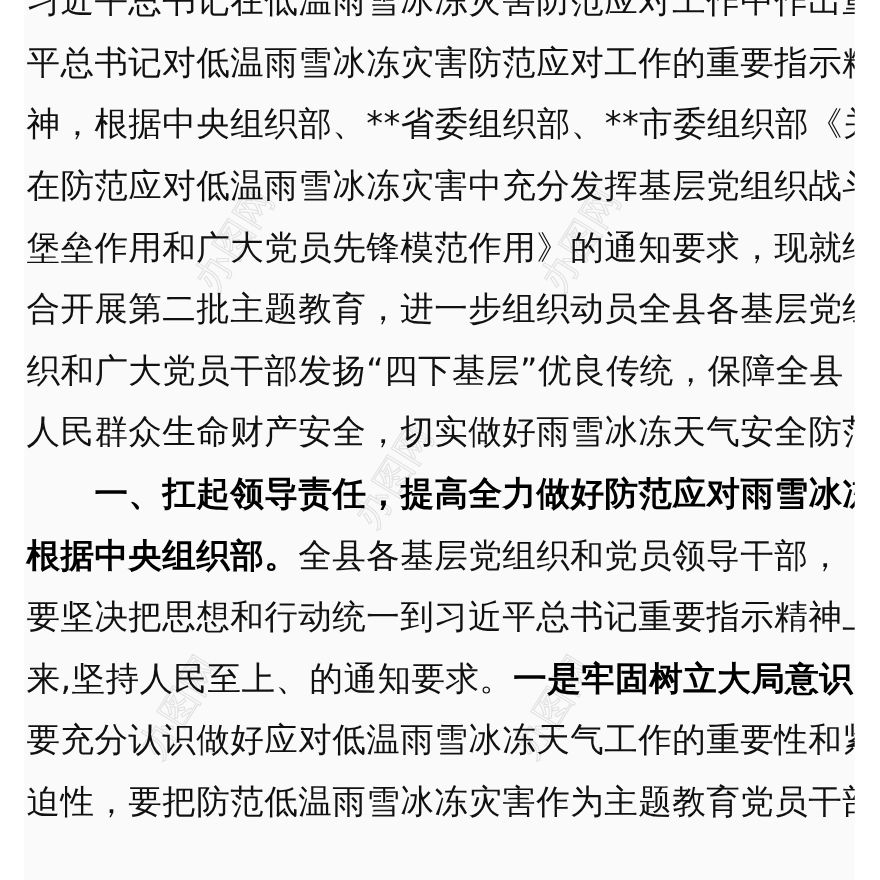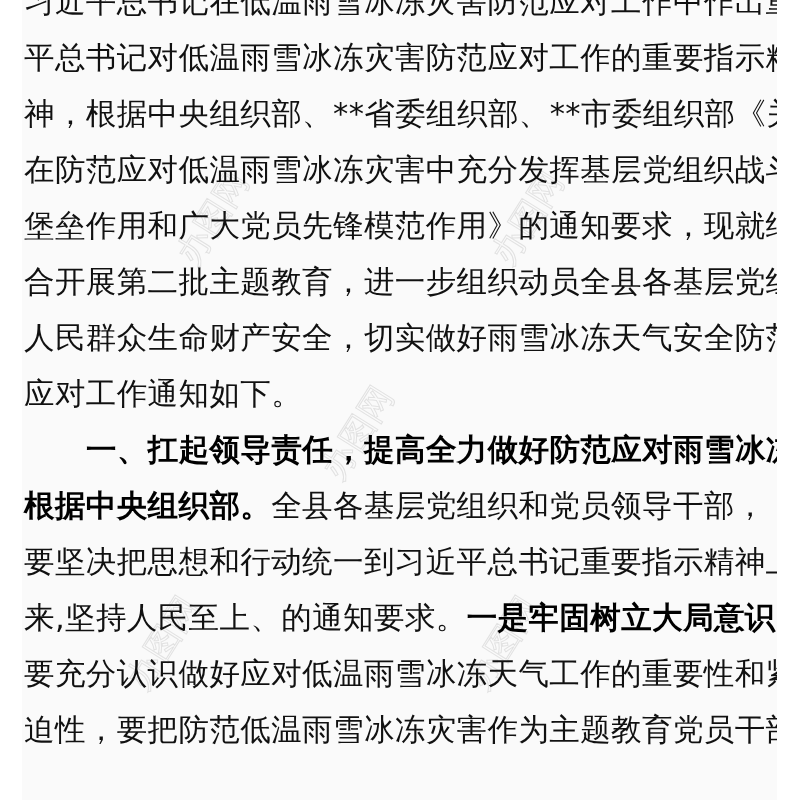--- a/index.html
+++ b/index.html
@@ -58,22 +58,22 @@
   <div class="watermark" style="left:90px; top:620px;">办图网</div>
   <div class="watermark" style="left:430px; top:620px;">办图网</div>
 
   <div class="text">
     <span class="line"><span>习近平总书记在低温雨雪冰冻灾害防范应对工作中作出重要</span></span>
     <span class="line"><span>平总书记对低温雨雪冰冻灾害防范应对工作的重要指示精</span></span>
     <span class="line"><span>神，根据中央组织部、**省委组织部、**市委组织部《关于</span></span>
     <span class="line"><span>在防范应对低温雨雪冰冻灾害中充分发挥基层党组织战斗</span></span>
     <span class="line"><span>堡垒作用和广大党员先锋模范作用》的通知要求，现就结</span></span>
     <span class="line"><span>合开展第二批主题教育，进一步组织动员全县各基层党组</span></span>
+    <span class="line"><span>织和广大党员干部发扬“四下基层”优良传统，保障全县</span></span>
     <span class="line"><span>人民群众生命财产安全，切实做好雨雪冰冻天气安全防范</span></span>
-    <span class="line"><span>应对工作通知如下。</span></span>
     <span class="line indent"><span class="bold">一、扛起领导责任，提高全力做好防范应对雨雪冰冻</span></span>
     <span class="line"><span class="bold">根据中央组织部。</span><span>全县各基层党组织和党员领导干部，</span></span>
     <span class="line"><span>要坚决把思想和行动统一到习近平总书记重要指示精神上</span></span>
     <span class="line"><span>来,坚持人民至上、的通知要求。</span><span class="bold">一是牢固树立大局意识。</span></span>
     <span class="line"><span>要充分认识做好应对低温雨雪冰冻天气工作的重要性和紧</span></span>
     <span class="line"><span>迫性，要把防范低温雨雪冰冻灾害作为主题教育党员干部</span></span>
   </div>
 </div>
 
 </body></html>

